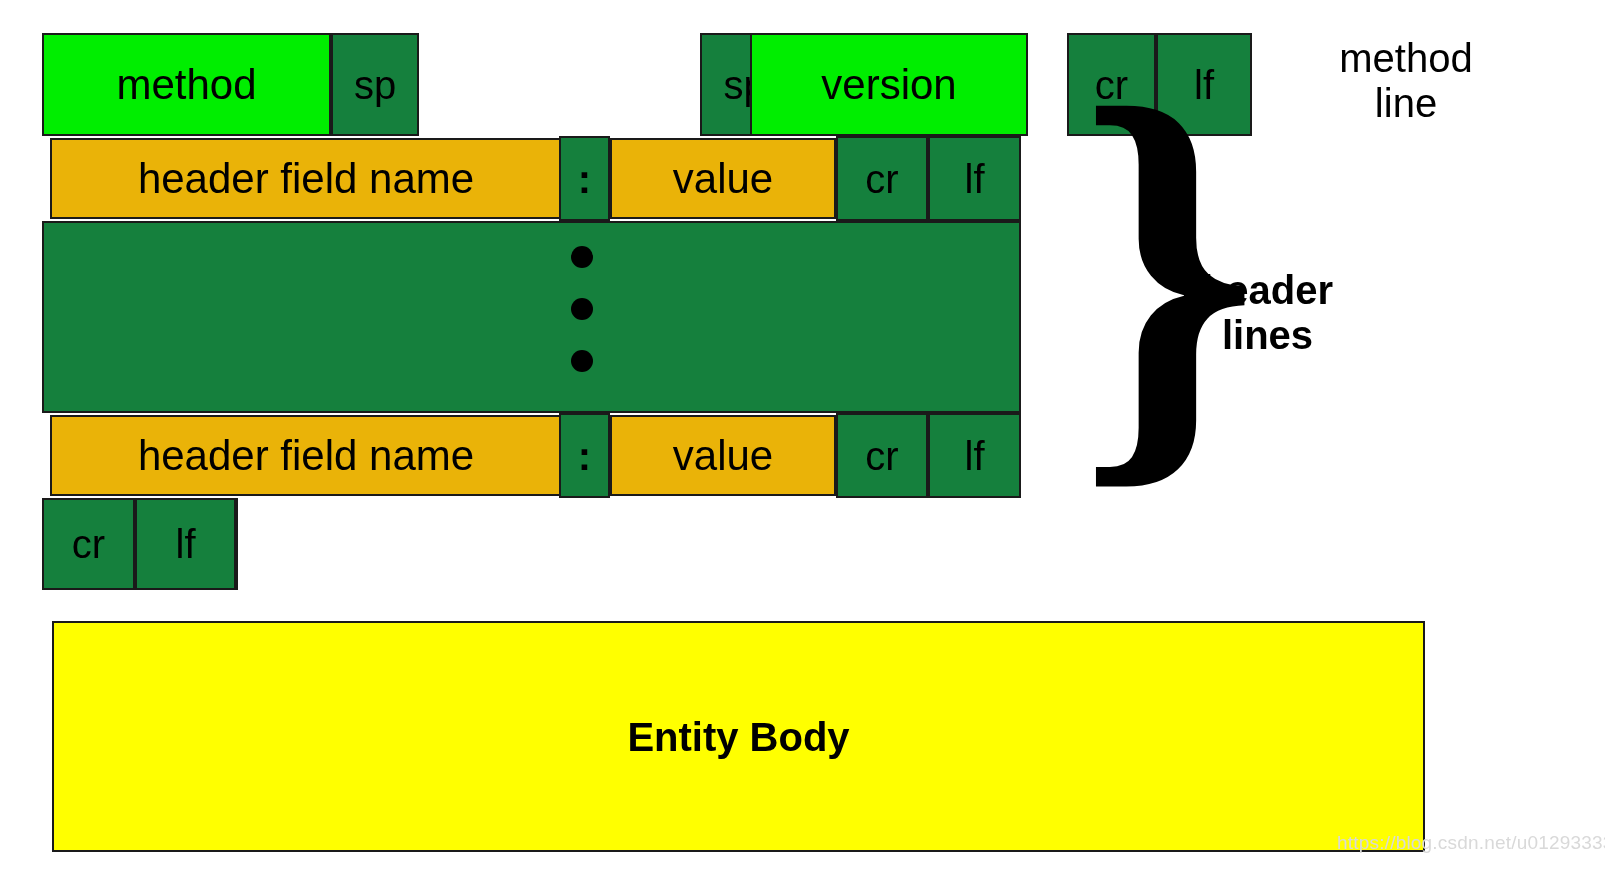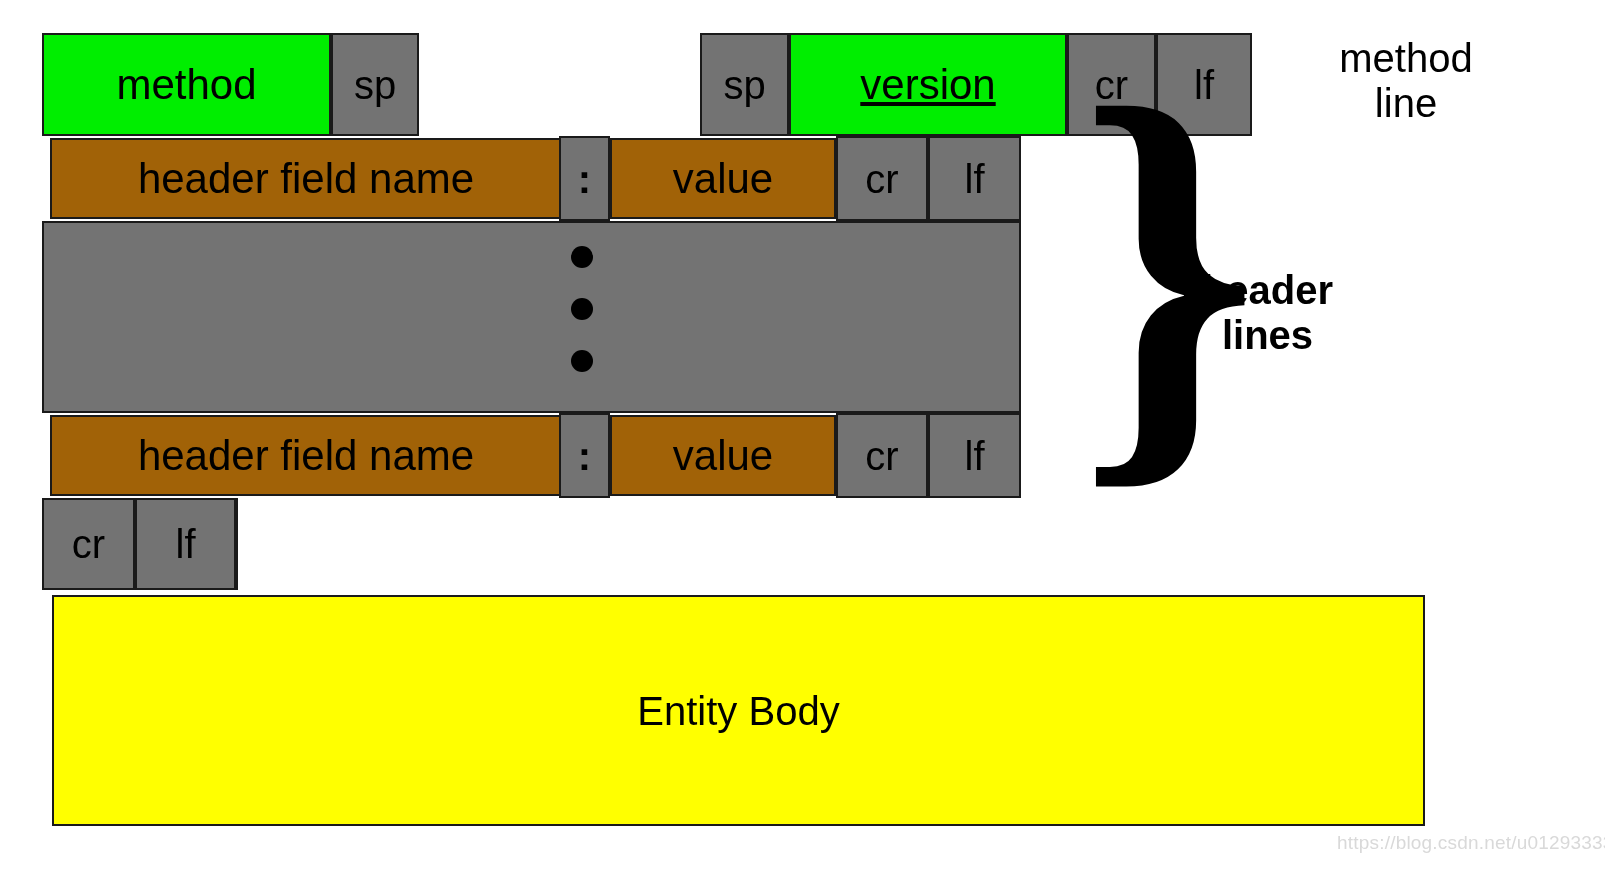--- a/index.html
+++ b/index.html
@@ -27,23 +27,23 @@
     background: #ffffff;
     display: flex;
     align-items: center;
     justify-content: center;
     color: #000000;
     font-family: "Liberation Sans", sans-serif;
     line-height: 1;
     white-space: nowrap;
   }
   .cell.green   { background: #00ee00; }
-  .cell.magenta { background: #a16207; }
+  .cell.magenta { background: #eab308; }
   .cell.yellow  { background: #ffff00; }
-  .cell.white   { background: #737373; }
+  .cell.white   { background: #15803d; }
 
   
   .t-lg   { font-size: 42px; }
   .t-md   { font-size: 40px; }
   .t-colon{ font-size: 40px; font-weight: 700; }
   .t-body { font-size: 40px; }
 
   
   .side-label {
     position: absolute;
@@ -95,21 +95,21 @@
 
 <div id="canvas">
 
   <div class="cell green t-lg" style="left:42px; top:33px; width:289px; height:103px;">method</div>
 
   <div class="cell white t-md" style="left:331px; top:33px; width:88px; height:103px;">sp</div>
 
 
   <div class="cell white t-md" style="left:700px; top:33px; width:89px; height:103px;">sp</div>
 
-  <div class="cell green t-lg" style="left:789px; top:33px; width:278px; height:103px;text-decoration:underline;">version</div>
+  <div class="cell green t-lg" style="left:750px; top:33px; width:278px; height:103px;">version</div>
 
   <div class="cell white t-md" style="left:1067px; top:33px; width:89px; height:103px;">cr</div>
 
   <div class="cell white t-md" style="left:1156px; top:33px; width:96px; height:103px;">lf</div>
 
   <div class="side-label" style="left:1296px; top:36px; width:220px;">method
 line</div>
 
   <div class="cell magenta t-lg" style="left:50px; top:138px; width:512px; height:81px;">header field name</div>
 
@@ -143,17 +143,17 @@
 
   <div class="side-label" style="left:1160px; top:268px; width:215px;font-weight:bold;">header
 lines</div>
 
   <div class="cell white t-md" style="left:42px; top:498px; width:93px; height:92px;">cr</div>
 
   <div class="cell white t-md" style="left:135px; top:498px; width:101px; height:92px;">lf</div>
 
   <div class="cell white" style="left:236px; top:498px; width:0px; height:92px; border-left-width:2px; border-right-width:0; border-top-width:0; border-bottom-width:0;"></div>
 
-  <div class="cell yellow t-body" style="left:52px; top:595px; width:1373px; height:231px;">Entity Body</div>
+  <div class="cell yellow t-body" style="left:52px; top:621px; width:1373px; height:231px;font-weight:bold;">Entity Body</div>
 
   <div class="watermark" style="left:1337px; top:832px;">https://blog.csdn.net/u012933335</div>
 
 </div>
 
 </body></html>

